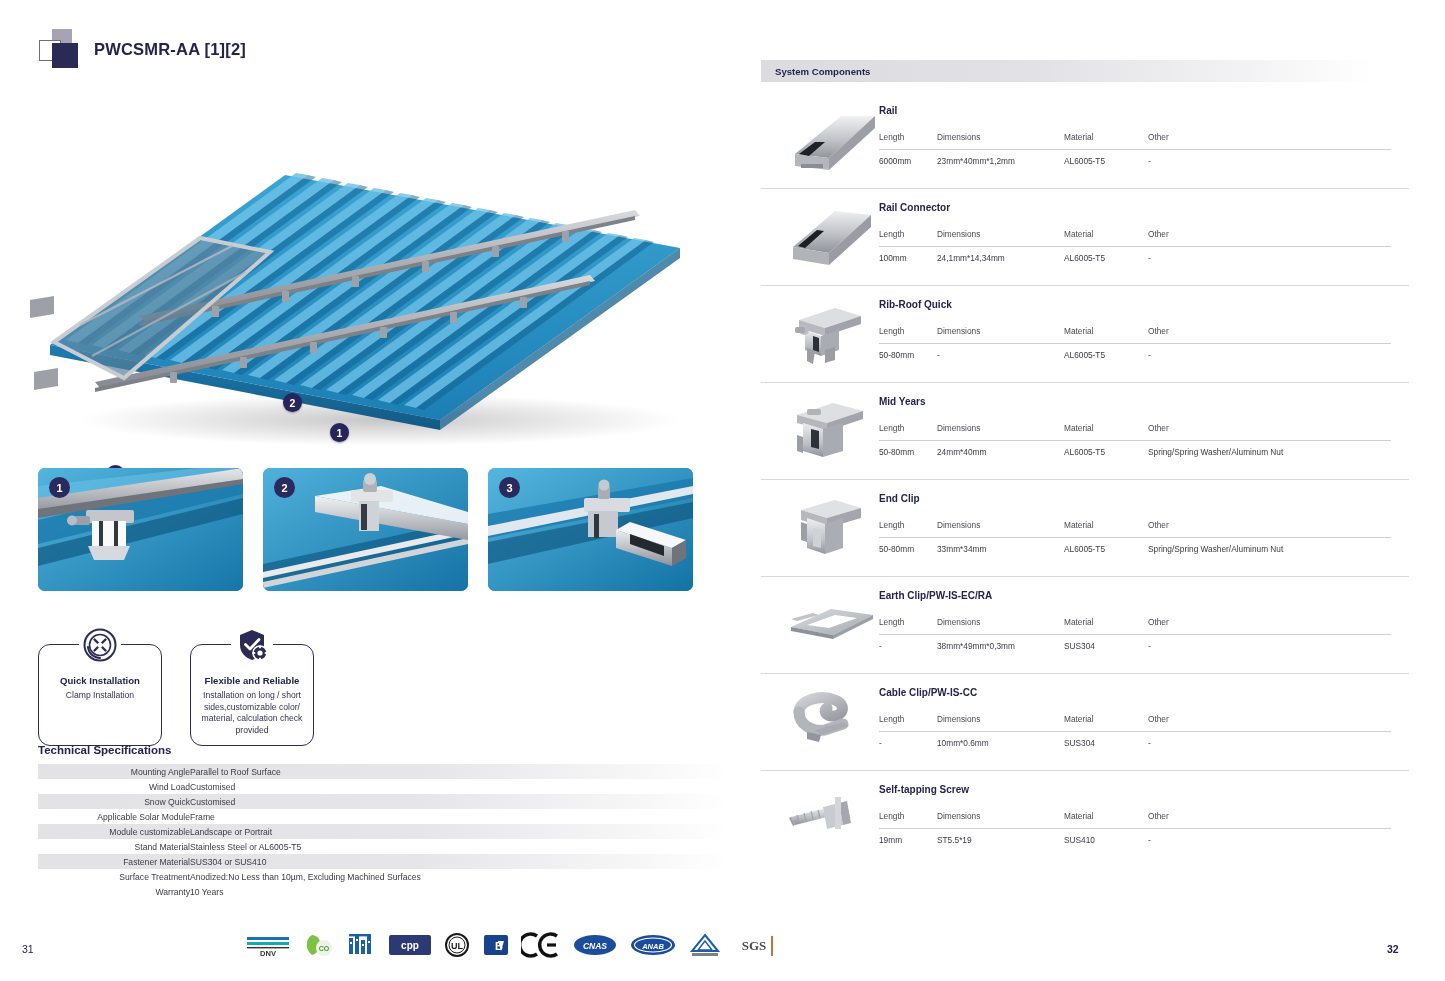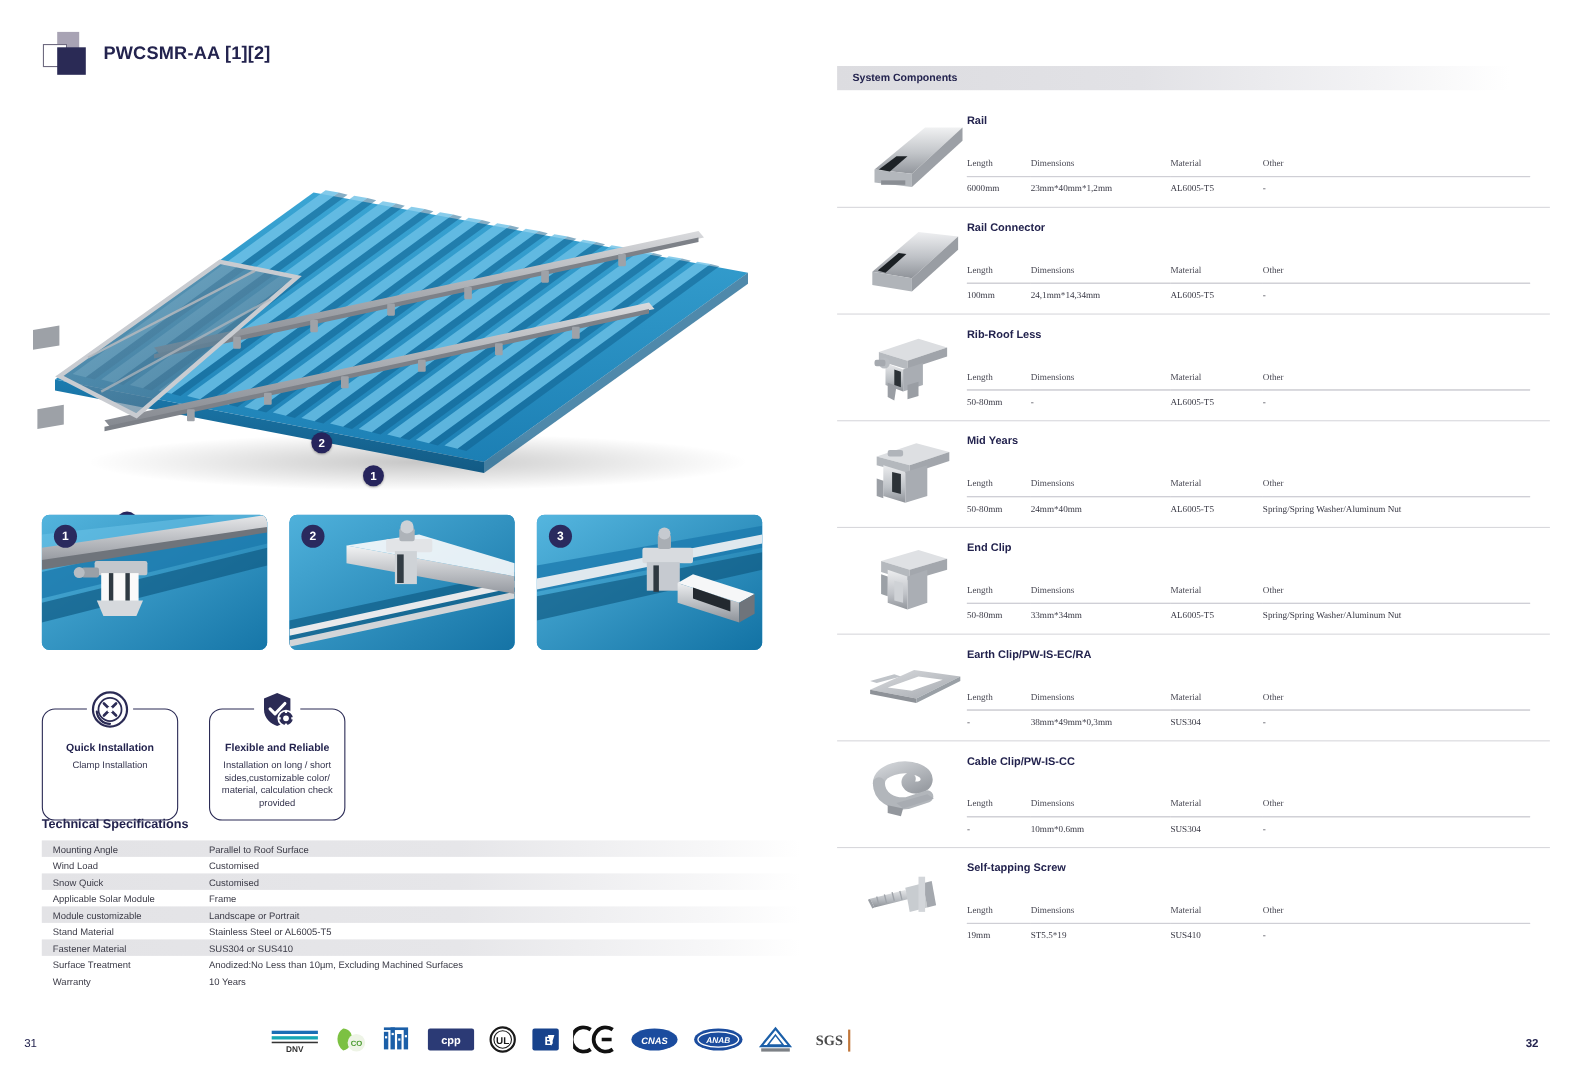--- a/index.html
+++ b/index.html
@@ -68,38 +68,38 @@
 
   
   .tech-head {
     position: absolute; left: 38px; top: 744px;
     font-size: 11.5px; font-weight: bold; color: #23234e;
   }
   .spec-table { position: absolute; left: 38px; top: 764px; width: 690px; border-collapse: collapse; }
   .spec-table td { font-size: 8.6px; color: #3a3a46; padding: 2.5px 0 2.5px 10px; height: 14.4px; vertical-align: middle; }
   .spec-table td.val { padding-left: 0; }
   .spec-table tr.striped { background: linear-gradient(to right, #e3e3e6 0%, #e6e6e9 55%, #f7f7f8 88%, #ffffff 100%); }
-  .spec-label { width: 152px; }
+  .spec-label { width: 152px; text-align: right; }
 
   
   .right-page { position: absolute; left: 745px; top: 0; width: 700px; height: 981px; }
   .sys-head {
     position: absolute; left: 16px; top: 60px; width: 612px; height: 22px;
     background: linear-gradient(to right, #dcdce0 0%, #e2e2e6 45%, #f3f3f5 80%, #ffffff 100%);
     display: flex; align-items: center; padding-left: 14px;
     font-size: 9.6px; font-weight: bold; color: #23234e;
   }
 
   .components { position: absolute; left: 16px; top: 92px; width: 648px; }
   .component { position: relative; height: 97px; border-bottom: 1px solid #d8d8dc; }
   .component:last-child { border-bottom: none; }
   .comp-thumb { position: absolute; left: 16px; top: 8px; width: 112px; height: 80px; }
   .comp-thumb svg { width: 100%; height: 100%; }
   .comp-name { position: absolute; left: 118px; top: 13px; font-size: 10px; font-weight: bold; color: #23234e; }
-  .comp-table { position: absolute; left: 118px; top: 52px; width: 512px; border-collapse: collapse; font-family: Liberation Serif, serif; }
+  .comp-table { position: absolute; left: 118px; top: 40px; width: 512px; border-collapse: collapse; }
   .comp-table th {
     font-size: 8.3px; font-weight: normal; color: #4a4a55; text-align: left;
     padding: 0 0 7px 0; border-bottom: 1px solid #cfcfd5;
   }
   .comp-table td { font-size: 8.3px; color: #3a3a46; padding: 6px 0 0 0; }
   .c-len { width: 58px; } .c-dim { width: 127px; } .c-mat { width: 84px; }
 
   
   .page-num-left { position: absolute; left: 22px; top: 943px; font-size: 10.5px; font-weight: normal; color: #23234e; }
   .page-num-right { position: absolute; left: 1387px; top: 943px; font-size: 10.5px; font-weight: bold; color: #23234e; }
@@ -497,21 +497,21 @@
             <polygon points="48,34 84,22 84,30 48,42" fill="#a0a4aa"></polygon>
             <polygon points="28,36 44,42 44,62 28,56" fill="url(#rrc)"></polygon>
             <polygon points="44,42 62,36 62,56 44,62" fill="#a9adb3"></polygon>
             <polygon points="30,54 38,57 36,70 30,67" fill="#9a9ea4"></polygon>
             <polygon points="48,56 58,53 58,66 48,69" fill="#9a9ea4"></polygon>
             <circle cx="27" cy="36" r="5" fill="#b9bdc2"></circle>
             <rect x="18" y="33" width="10" height="6" rx="2" fill="#a5a9af"></rect>
             <polygon points="36,42 42,44 42,58 36,56" fill="#2b3136"></polygon>
           </svg>
         </div>
-        <div class="comp-name">Rib-Roof Less</div>
+        <div class="comp-name">Rib-Roof Quick</div>
         <table class="comp-table">
           <thead>
               <tr>
             <th class="c-len">Length</th>
             <th class="c-dim">Dimensions</th>
             <th class="c-mat">Material</th>
             <th>Other</th>
           </tr>
             </thead>
           <tbody>

